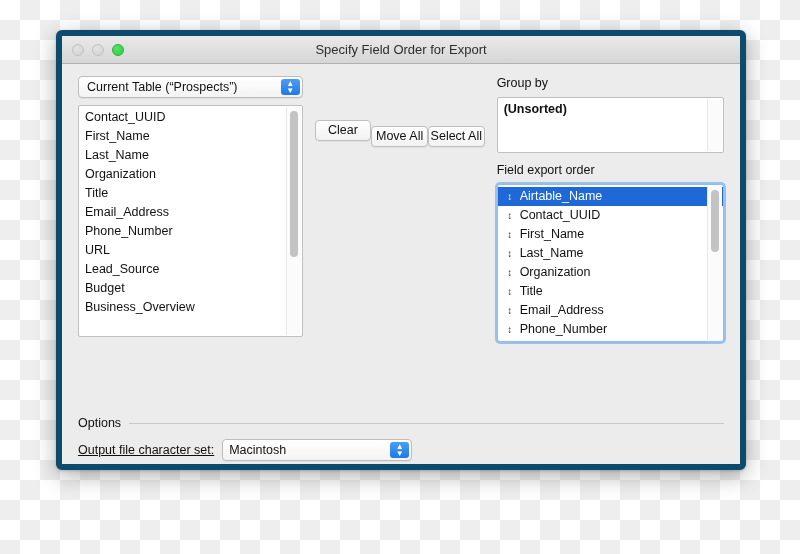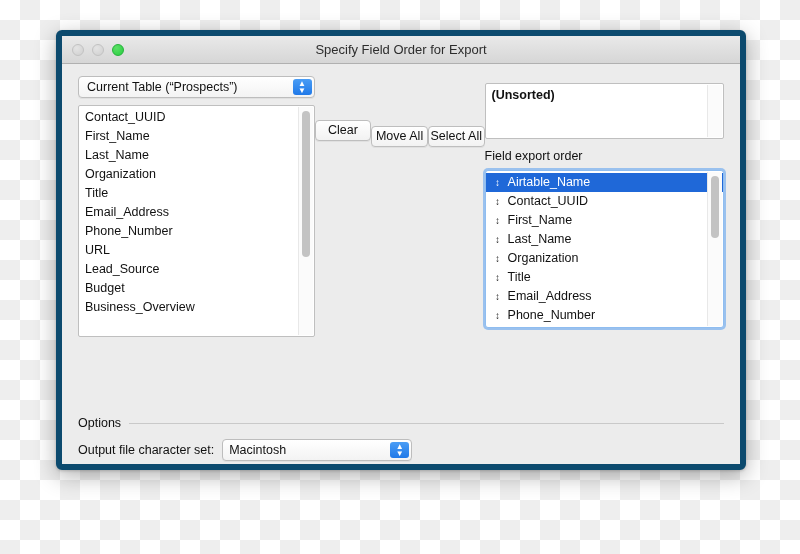--- a/index.html
+++ b/index.html
@@ -59,21 +59,21 @@
 
   .intro {
     font-size: 12px;
     color: #101010;
     line-height: 16px;
     margin: 0 0 10px 0;
     max-width: 660px;
   }
 
   
-  .cols { display: flex; gap: 0; align-items: flex-start; }
+  .cols { display: flex; gap: 12px; align-items: flex-start; }
   .left-col { width: 245px; }
   .mid-col  { width: 170px; display: flex; flex-direction: row; align-items: center; }
   .right-col{ width: 248px; }
 
   
   .popup {
     position: relative;
     height: 22px;
     background: linear-gradient(#ffffff, #f3f3f3);
     border: 1px solid #bdbdbd;
@@ -163,21 +163,21 @@
   .options {
     position: absolute;
     left: 16px; right: 16px;
     top: 352px;
   }
   .opt-head { display: flex; align-items: center; gap: 8px; }
   .opt-head .lbl { font-size: 12.5px; color: #101010; }
   .opt-head .rule { flex: 1; height: 1px; background: #c9c9c9; }
 
   .opt-row { display: flex; align-items: center; margin-top: 9px; gap: 8px; }
-  .opt-row .lbl { font-size: 12.5px; color: #101010; }
+  .opt-row .lbl { font-size: 12.5px; color: #101010; text-decoration: underline; }
   .charset-popup { width: 190px; padding-left: 6px; }
 
   .check-row { display: flex; align-items: center; margin-top: 10px; gap: 7px; }
   .checkbox {
     width: 13px; height: 13px;
     background: #fff;
     border: 1px solid #b5b5b5;
     border-radius: 3px;
     flex: none;
   }
@@ -277,20 +277,21 @@
       </div>
 
       <div class="mid-col">
         <div style="height:108px;"></div>
         <div class="btn">Clear</div>
         <div class="btn">Move All</div>
         <div class="btn">Select All</div>
       </div>
 
       <div class="right-col">
+        <div class="section-label">Group by</div>
         <div class="listbox" style="height:56px;">
           <div class="list-inner" id="group-by-rows">
               <div class="row bold">
                 <span>(Unsorted)</span>
               </div>
             </div>
           <div class="scrollbar"></div>
         </div>
 
         <div class="section-label" style="margin-top:10px;">Field export order</div>

